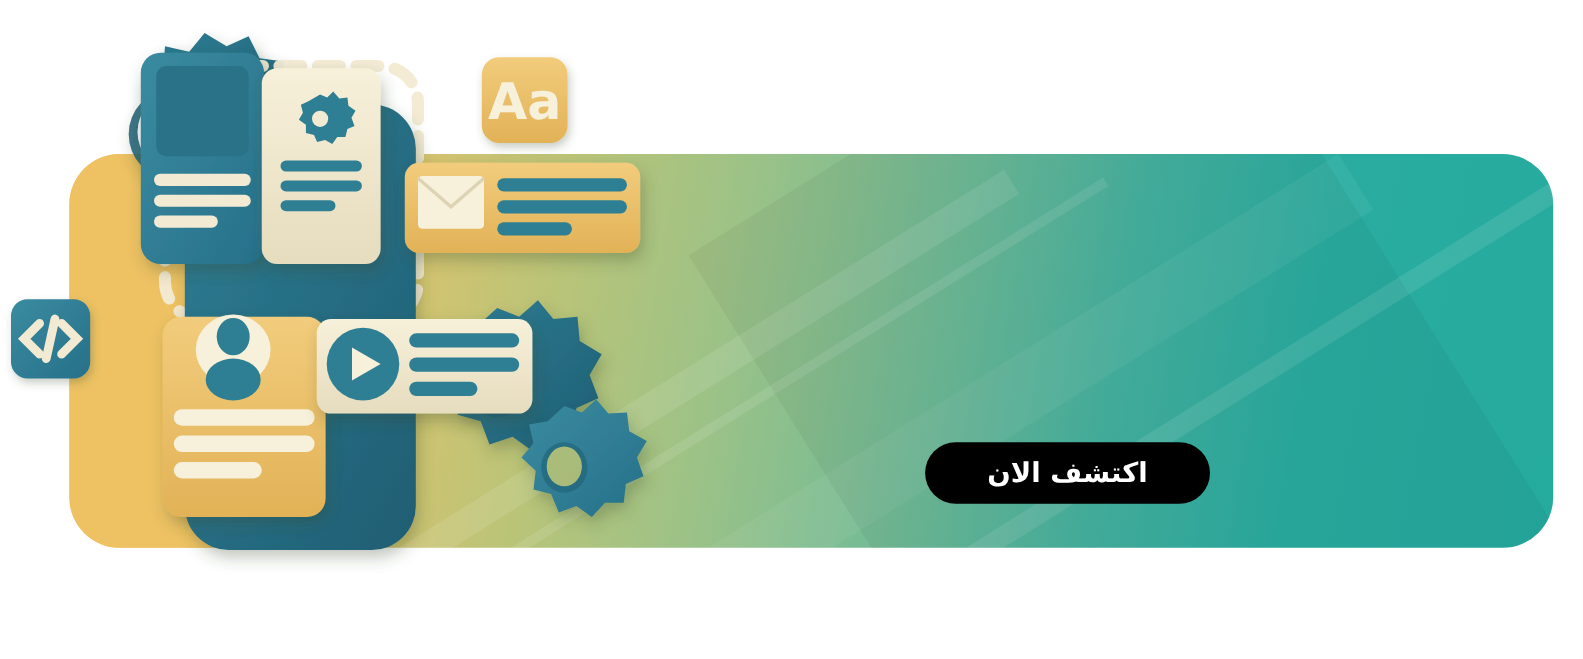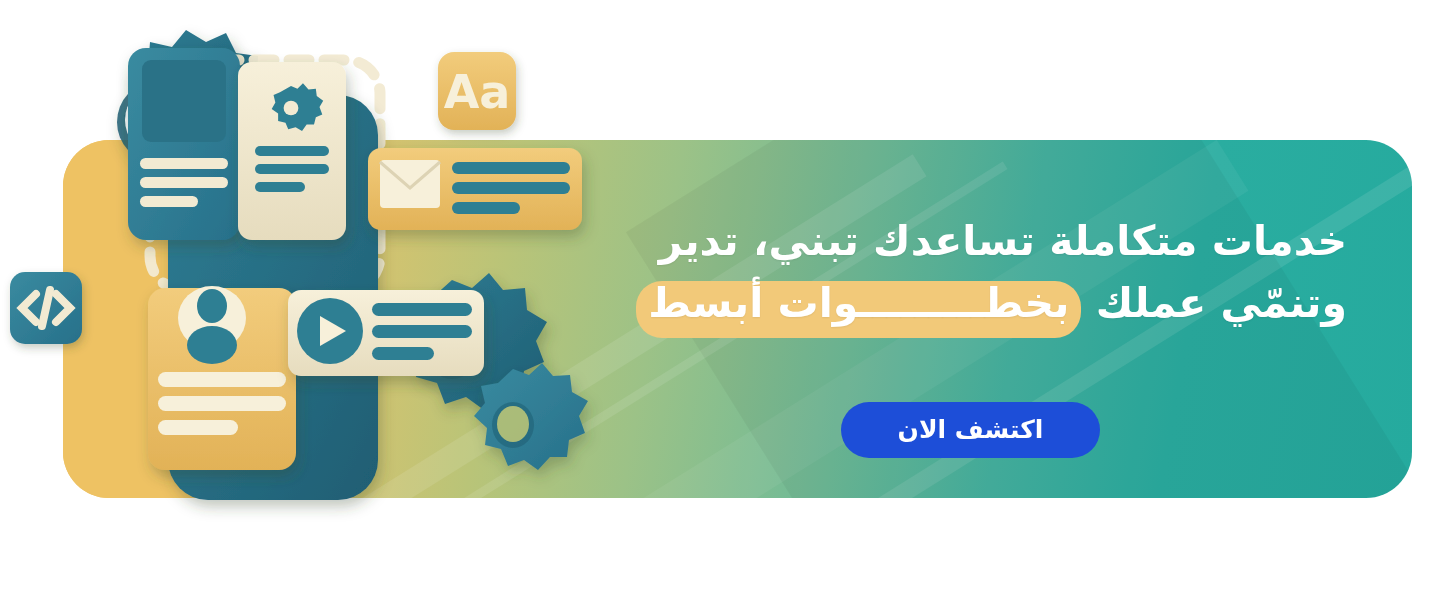--- a/index.html
+++ b/index.html
@@ -41,21 +41,21 @@
     position:relative;display:inline-block;padding:0 12px;border-radius:26px;
     z-index:1;
   }
   .hl::before{
     content:"";position:absolute;left:0;right:0;top:14%;bottom:-6%;
     background:#f2c979;border-radius:26px;z-index:-1;
   }
 
   .cta{
     position:absolute;left:841px;top:402px;width:259px;height:56px;
-    background:#1d4ed8;border:0;border-radius:30px;color:#ffffff;
+    background:#000000;border:0;border-radius:30px;color:#ffffff;
     font-family:"DejaVu Sans","Liberation Sans",sans-serif;
     font-size:25px;font-weight:700;cursor:pointer;z-index:30;
     direction:rtl;line-height:56px;text-align:center;padding:0;
   }
 
   
   .art{position:absolute;left:0;top:0;width:660px;height:599px;z-index:20;}
 </style>
 </head>
 <body>
@@ -191,22 +191,16 @@
       <rect x="372" y="347" width="62" height="13" rx="6.5" fill="#2f7f93"></rect>
     </g>
 
     <g filter="url(#sh)">
       <path fill="url(#gTeal)" transform="translate(513,425)" d="M0 -56 l16 6 13 -12 11 13 17 -1 2 17 16 9 -9 15 6 17 -16 7 -2 17 -17 0 -12 13 -14 -10 -16 6 -7 -17 -16 -4 2 -17 -13 -12 11 -13 -4 -17 17 -3z"></path>
       <ellipse cx="513" cy="425" rx="21" ry="23" fill="#1f5e73" opacity=".55"></ellipse>
       <ellipse cx="513" cy="424" rx="16" ry="18" fill="#b9c478" opacity=".9"></ellipse>
     </g>
   </svg>
 
-  <div class="copy">
-    <h1 class="headline">
-      <span class="line">خدمات متكاملة تساعدك تبني، تدير</span>
-      <span class="line"><span>وتنمّي عملك </span><span class="hl">بخطـــــــــوات أبسط</span></span>
-    </h1>
-  </div>
 
   <button class="cta">اكتشف الان</button>
 
 </div>
 
 </body></html>

